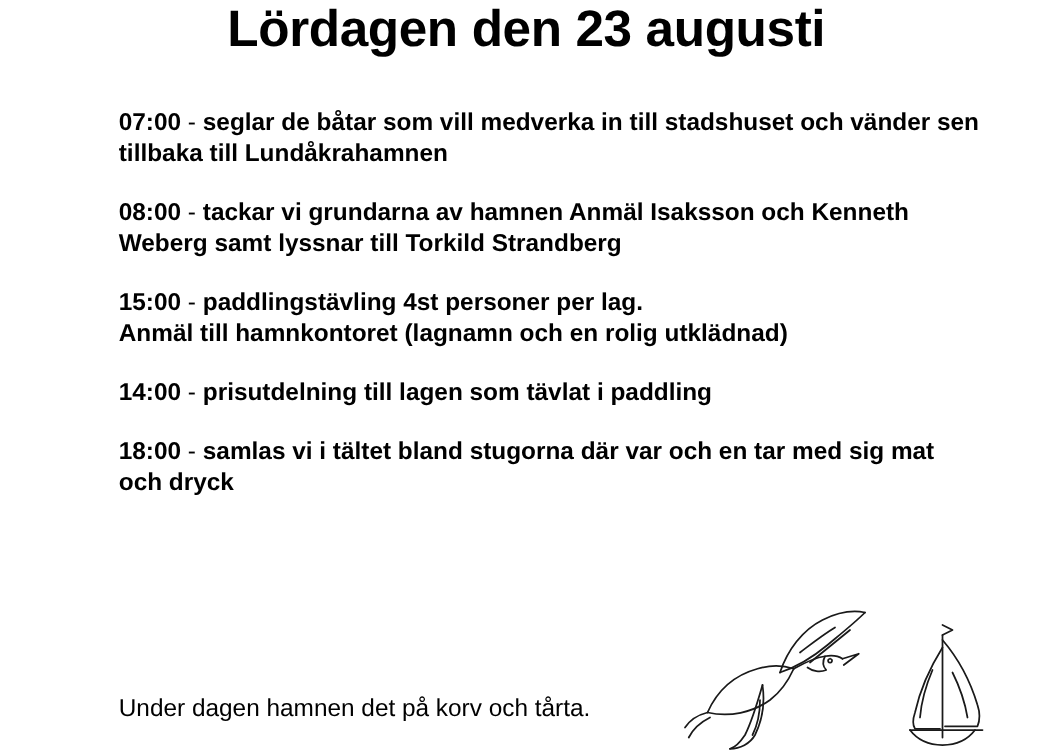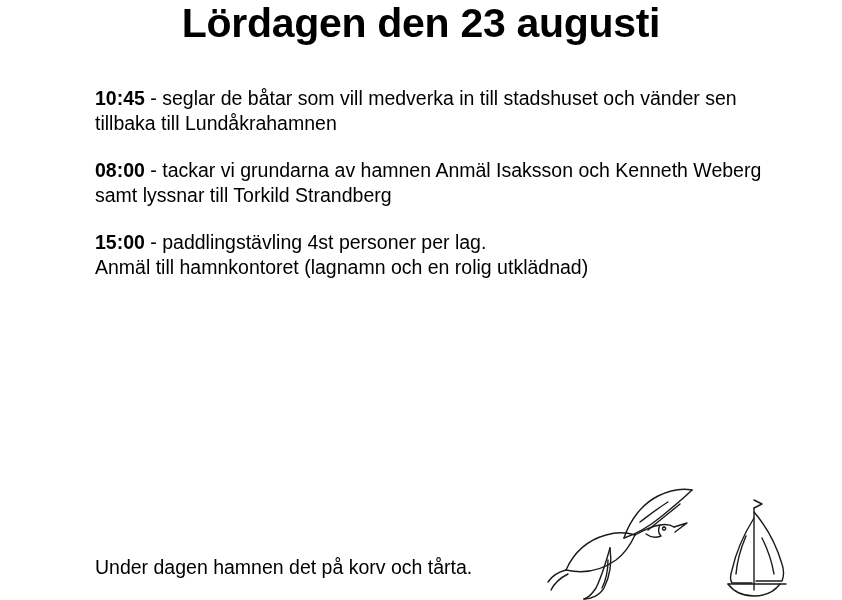--- a/index.html
+++ b/index.html
@@ -44,21 +44,21 @@
     margin-bottom: 22px;
     max-width: 690px;
   }
   .entry .time {
     font-weight: bold;
   }
   .entry .dash {
     font-weight: normal;
   }
   .entry .text {
-    font-weight: normal;
+    font-weight: bold;
   }
   .footnote {
     position: absolute;
     left: 95px;
     top: 555px;
     font-size: 19.5px;
     line-height: 25px;
   }
   .bird-art {
     position: absolute;
@@ -72,33 +72,39 @@
 </head>
 <body>
 
 <div class="page">
 
   <h1 class="title">Lördagen den 23 augusti</h1>
 
   <div class="schedule">
 
     <div class="entry">
-      <span class="time">10:45</span><span class="dash"> - </span><span class="text">seglar de båtar som vill medverka in till stadshuset och vänder sen tillbaka till Lundåkrahamnen</span>
+      <span class="time">07:00</span><span class="dash"> - </span><span class="text">seglar de båtar som vill medverka in till stadshuset och vänder sen tillbaka till Lundåkrahamnen</span>
     </div>
 
     <div class="entry">
       <span class="time">08:00</span><span class="dash"> - </span><span class="text">tackar vi grundarna av hamnen Anmäl Isaksson och Kenneth Weberg samt lyssnar till Torkild Strandberg</span>
     </div>
 
     <div class="entry">
       <span class="time">15:00</span><span class="dash"> - </span><span class="text" style="white-space: pre-line;">paddlingstävling 4st personer per lag.
 Anmäl till hamnkontoret (lagnamn och en rolig utklädnad)</span>
     </div>
 
+    <div class="entry">
+      <span class="time">14:00</span><span class="dash"> - </span><span class="text">prisutdelning till lagen som tävlat i paddling</span>
+    </div>
 
+    <div class="entry">
+      <span class="time">18:00</span><span class="dash"> - </span><span class="text">samlas vi i tältet bland stugorna där var och en tar med sig mat och dryck</span>
+    </div>
 
 
   </div>
 
   <div class="footnote">Under dagen hamnen det på korv och tårta.</div>
 
   <svg class="bird-art" viewBox="0 0 302 122" xmlns="http://www.w3.org/2000/svg">
     <g fill="none" stroke="#1a1a1a" stroke-width="1.4" stroke-linecap="round" stroke-linejoin="round">
 
       <path d="M26 92 C34 74 48 62 66 57 C76 54 86 54 95 57"></path>

